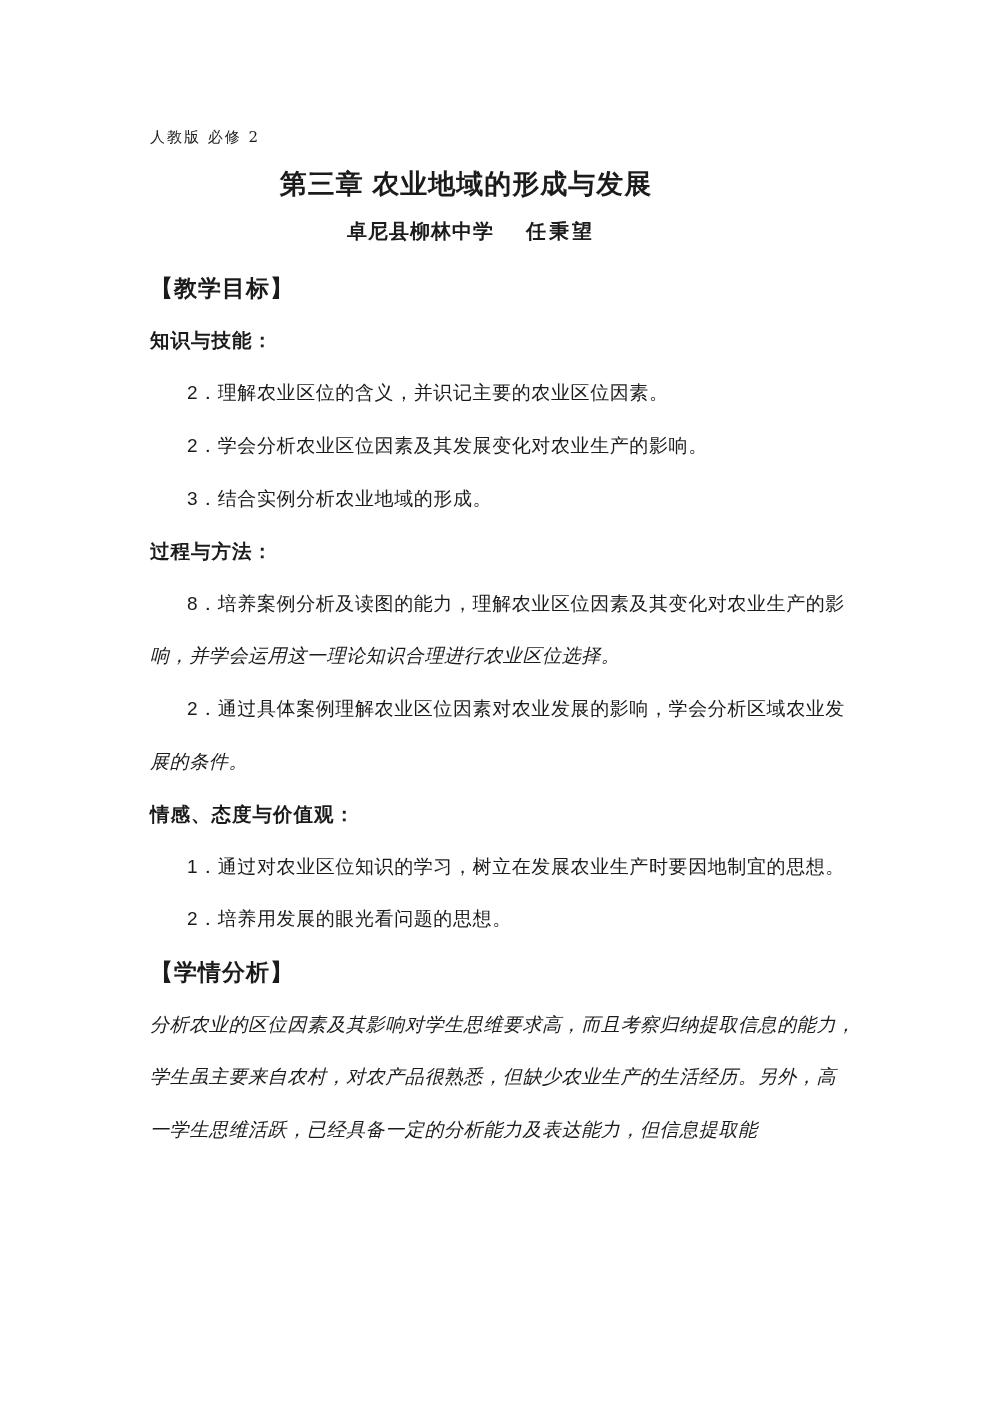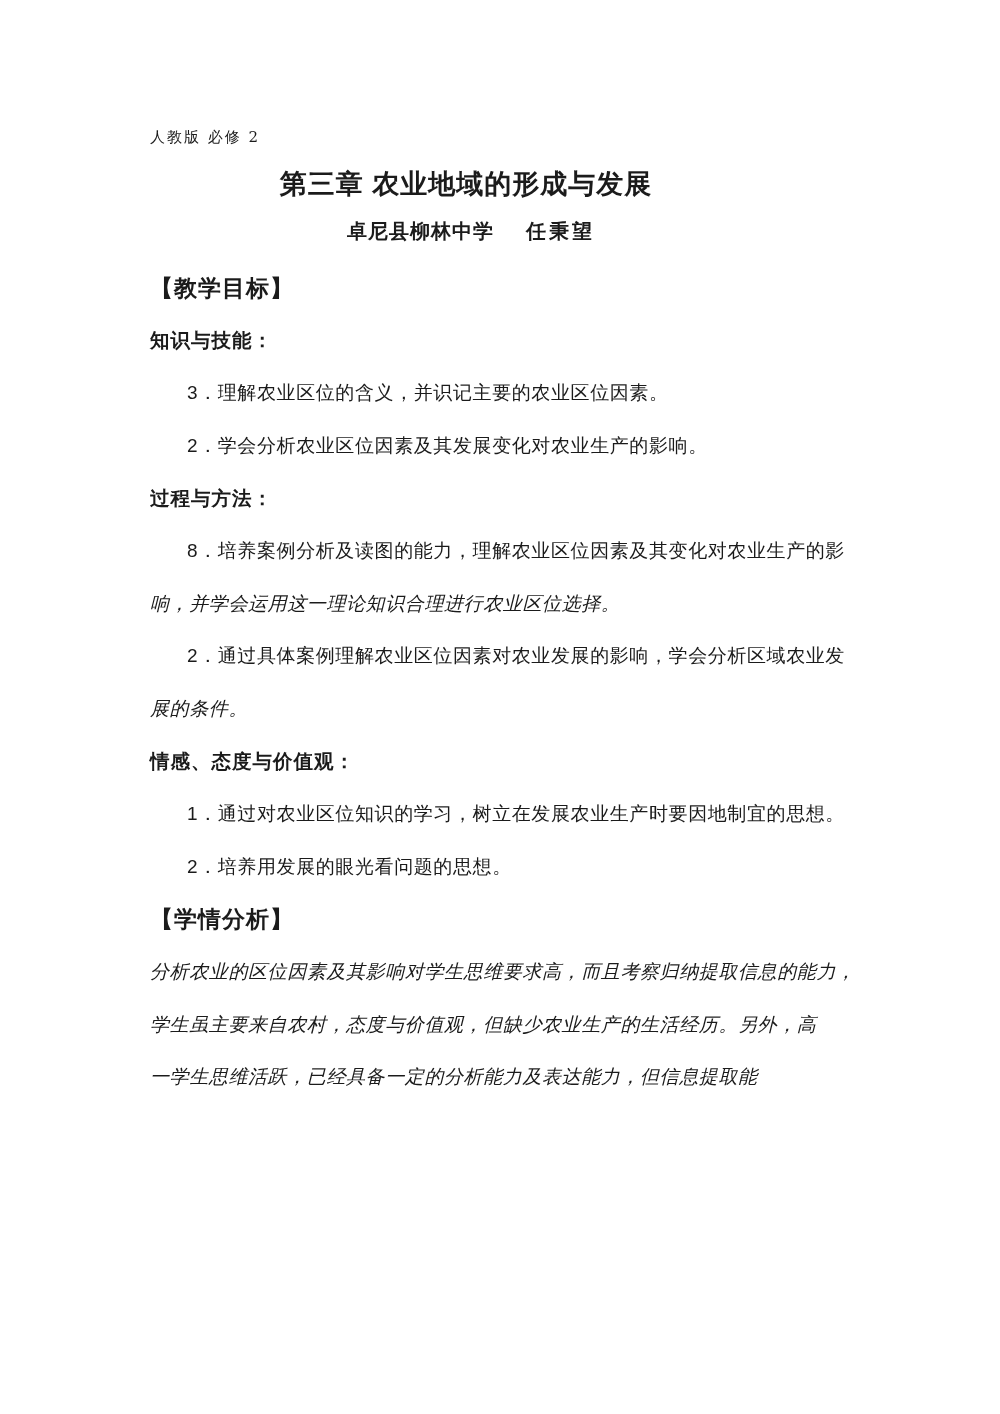--- a/index.html
+++ b/index.html
@@ -104,29 +104,30 @@
 
 
   <div class="byline center-line">
     <span class="byline-school">卓尼县柳林中学</span><span class="byline-author">任秉望</span>
   </div>
 
   <div class="content">
 
   <div class="row bracket-heading">【教学目标】</div>
       <div class="row subheading">知识与技能：</div>
-      <div class="row item">3．理解农业区位的含义，并识记主要的农业区位因素。</div>
+      <div class="row item">2．理解农业区位的含义，并识记主要的农业区位因素。</div>
       <div class="row item">2．学会分析农业区位因素及其发展变化对农业生产的影响。</div>
+      <div class="row item">3．结合实例分析农业地域的形成。</div>
       <div class="row subheading">过程与方法：</div>
       <div class="row item">8．培养案例分析及读图的能力，理解农业区位因素及其变化对农业生产的影</div>
       <div class="row continuation">响，并学会运用这一理论知识合理进行农业区位选择。</div>
       <div class="row item">2．通过具体案例理解农业区位因素对农业发展的影响，学会分析区域农业发</div>
       <div class="row continuation">展的条件。</div>
       <div class="row subheading">情感、态度与价值观：</div>
       <div class="row item">1．通过对农业区位知识的学习，树立在发展农业生产时要因地制宜的思想。</div>
       <div class="row item">2．培养用发展的眼光看问题的思想。</div>
       <div class="row bracket-heading">【学情分析】</div>
       <div class="row paragraph-line">分析农业的区位因素及其影响对学生思维要求高，而且考察归纳提取信息的能力，</div>
-      <div class="row paragraph-line">学生虽主要来自农村，态度与价值观，但缺少农业生产的生活经历。另外，高</div>
+      <div class="row paragraph-line">学生虽主要来自农村，对农产品很熟悉，但缺少农业生产的生活经历。另外，高</div>
       <div class="row paragraph-line">一学生思维活跃，已经具备一定的分析能力及表达能力，但信息提取能</div>
     </div>
 
 </div>
 
 </body></html>

